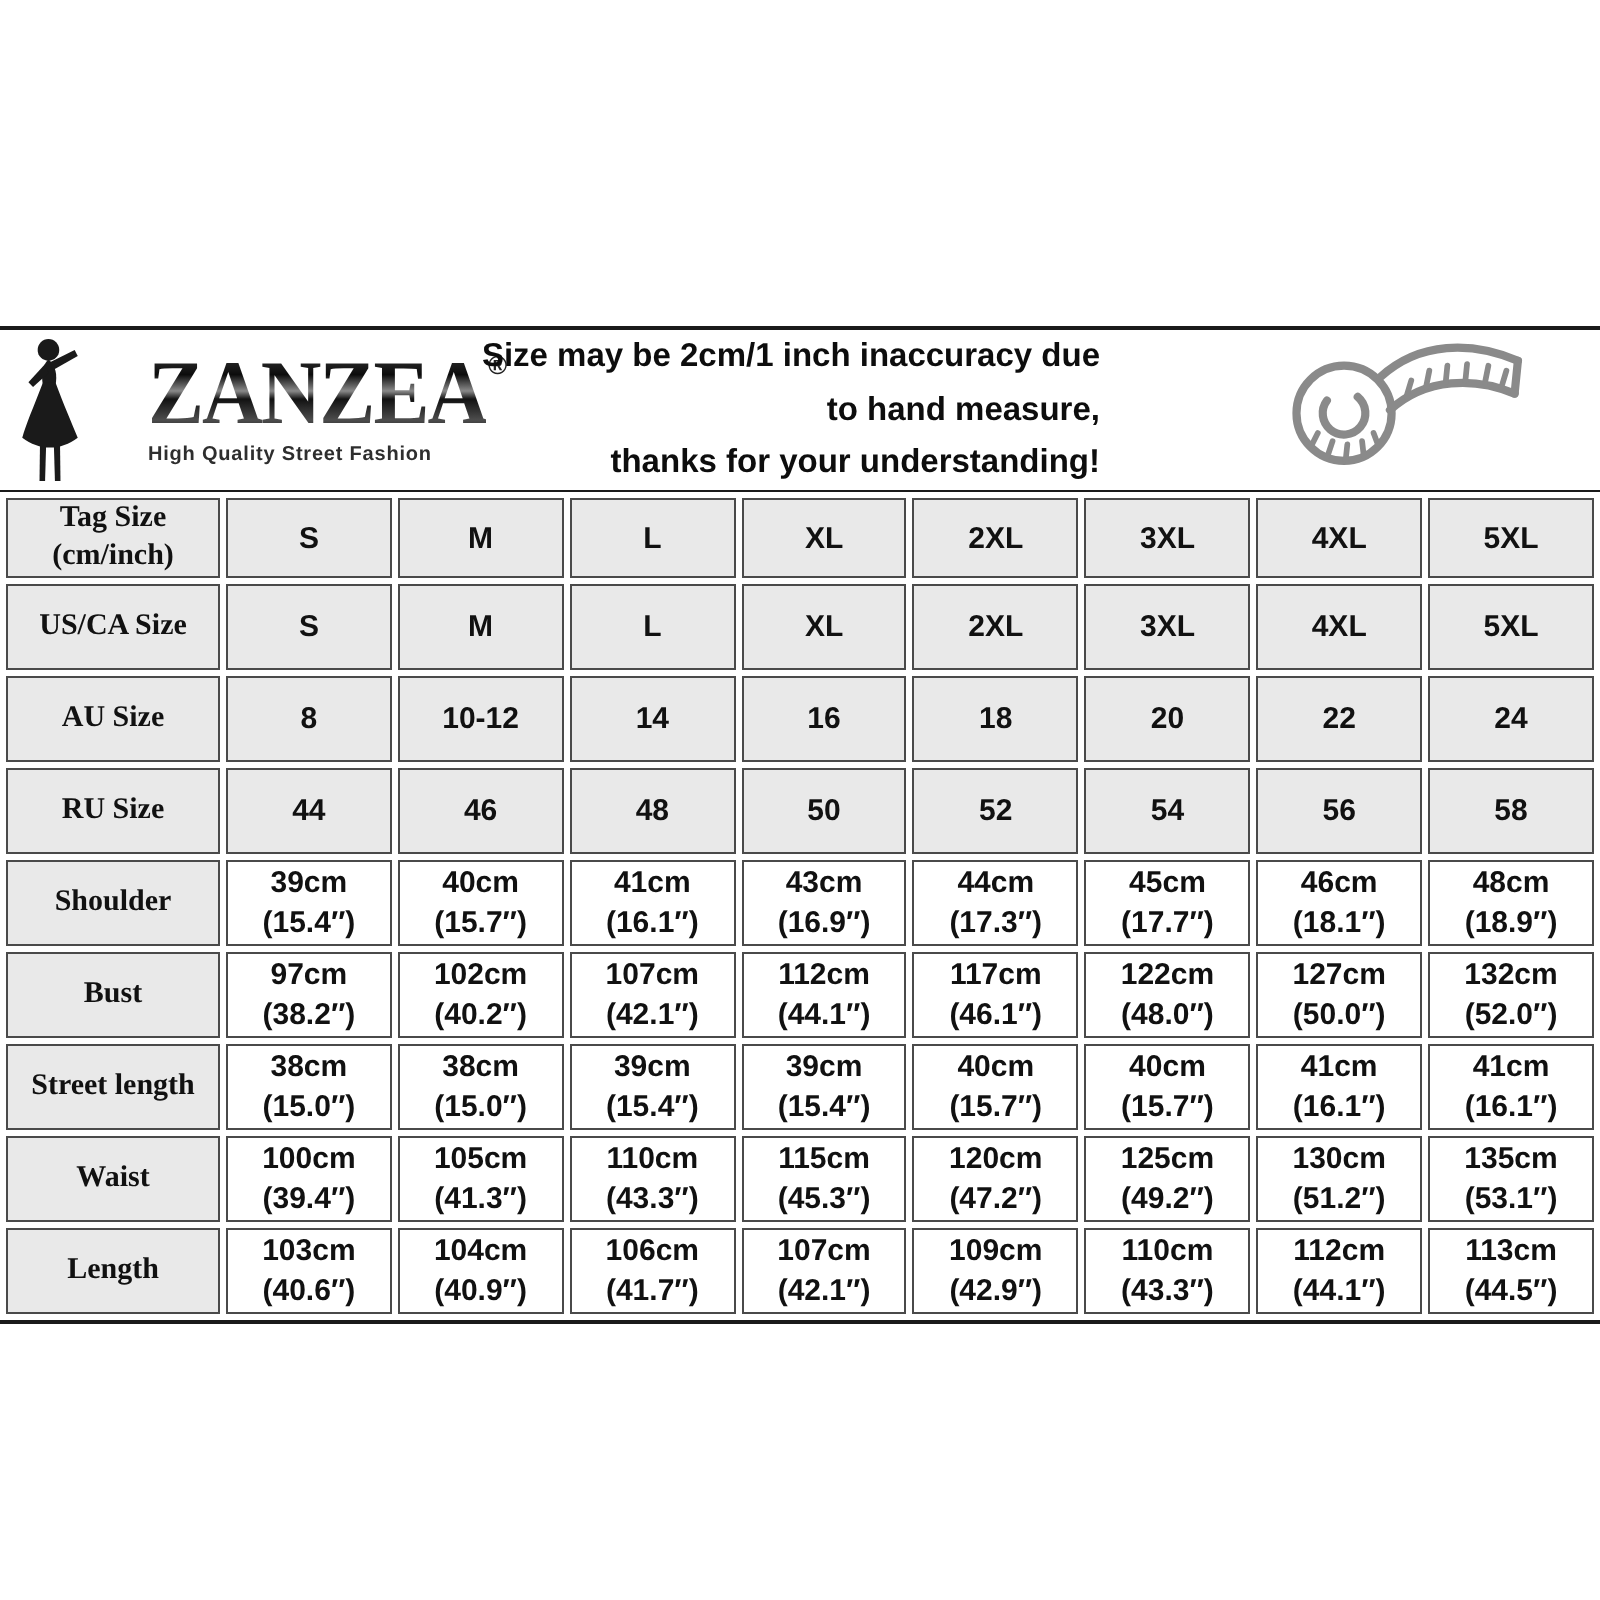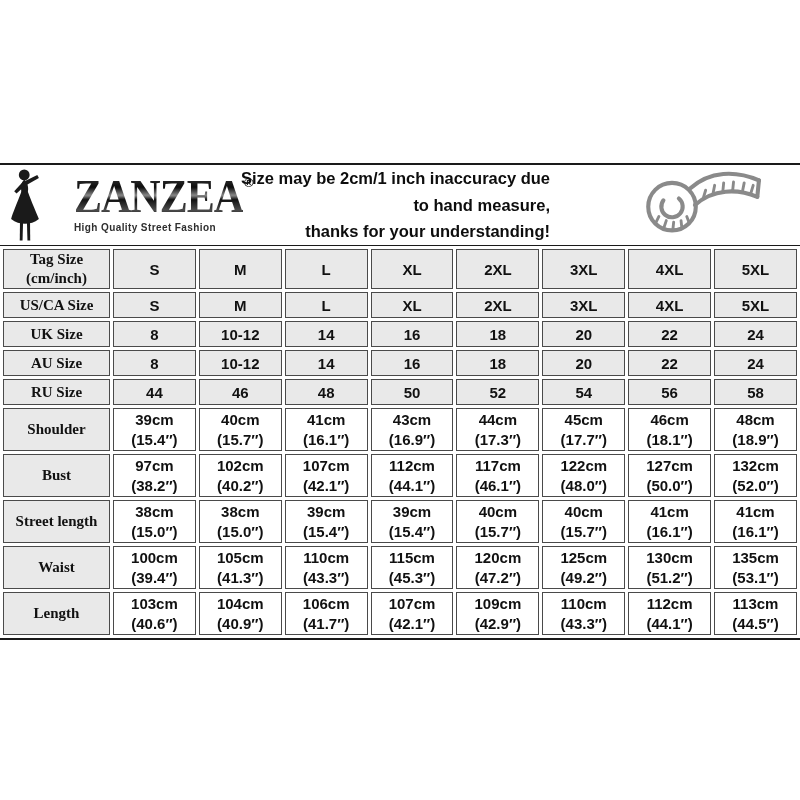--- a/index.html
+++ b/index.html
@@ -39,21 +39,21 @@
   table.size-table{width:100%;border-collapse:separate;border-spacing:3px 3px;table-layout:fixed;}
   td{
     border:1px solid var(--cell-border);
     text-align:center;vertical-align:middle;
     font-weight:bold;font-size:15px;color:var(--text);
   }
   td.label-cell{background:var(--cell-bg);line-height:19px;font-family:Liberation Serif, serif;}
   td.gray{background:var(--cell-bg);}
   td.white{background:#ffffff;font-weight:600;line-height:20px;}
   tr.tag td{height:40px;}
-  tr.size td{height:26px;}
+  tr.size td{height:43px;}
   tr.measure td{height:43px;}
 </style>
 </head>
 <body>
 
 <div class="content">
 
   <div class="header">
 
     <div class="logo">
@@ -176,49 +176,20 @@
             </td>
             <td class="gray">
               <div>4XL</div>
             </td>
             <td class="gray">
               <div>5XL</div>
             </td>
           </tr>
           <tr class="size">
             <td class="label-cell">
-              <div>UK Size</div>
-            </td>
-            <td class="gray">
-              <div>8</div>
-            </td>
-            <td class="gray">
-              <div>10-12</div>
-            </td>
-            <td class="gray">
-              <div>14</div>
-            </td>
-            <td class="gray">
-              <div>16</div>
-            </td>
-            <td class="gray">
-              <div>18</div>
-            </td>
-            <td class="gray">
-              <div>20</div>
-            </td>
-            <td class="gray">
-              <div>22</div>
-            </td>
-            <td class="gray">
-              <div>24</div>
-            </td>
-          </tr>
-          <tr class="size">
-            <td class="label-cell">
               <div>AU Size</div>
             </td>
             <td class="gray">
               <div>8</div>
             </td>
             <td class="gray">
               <div>10-12</div>
             </td>
             <td class="gray">
               <div>14</div>

